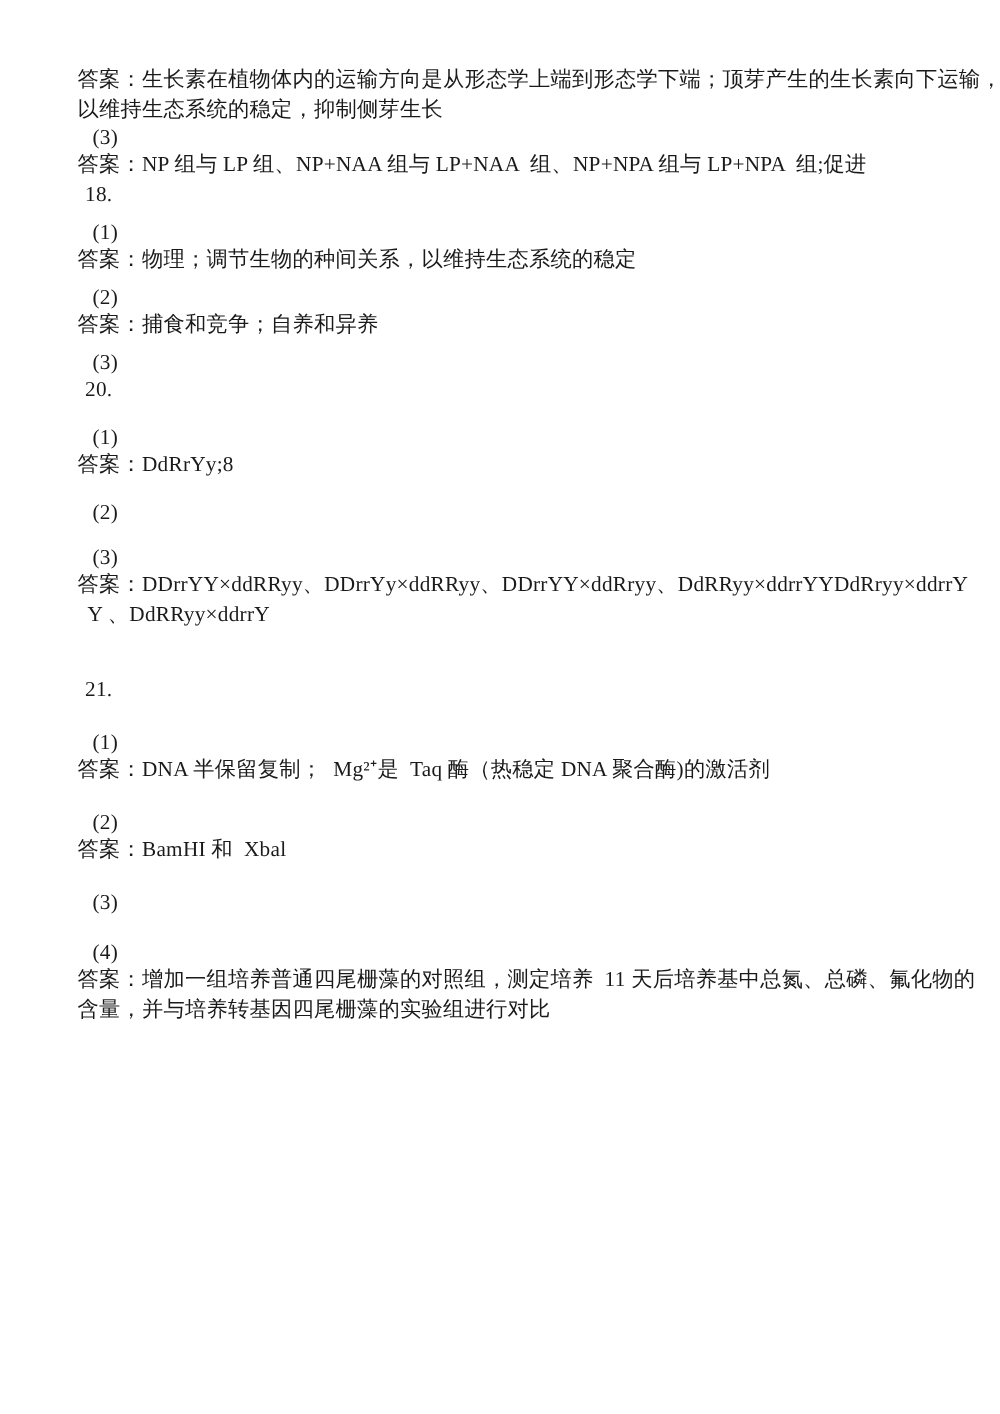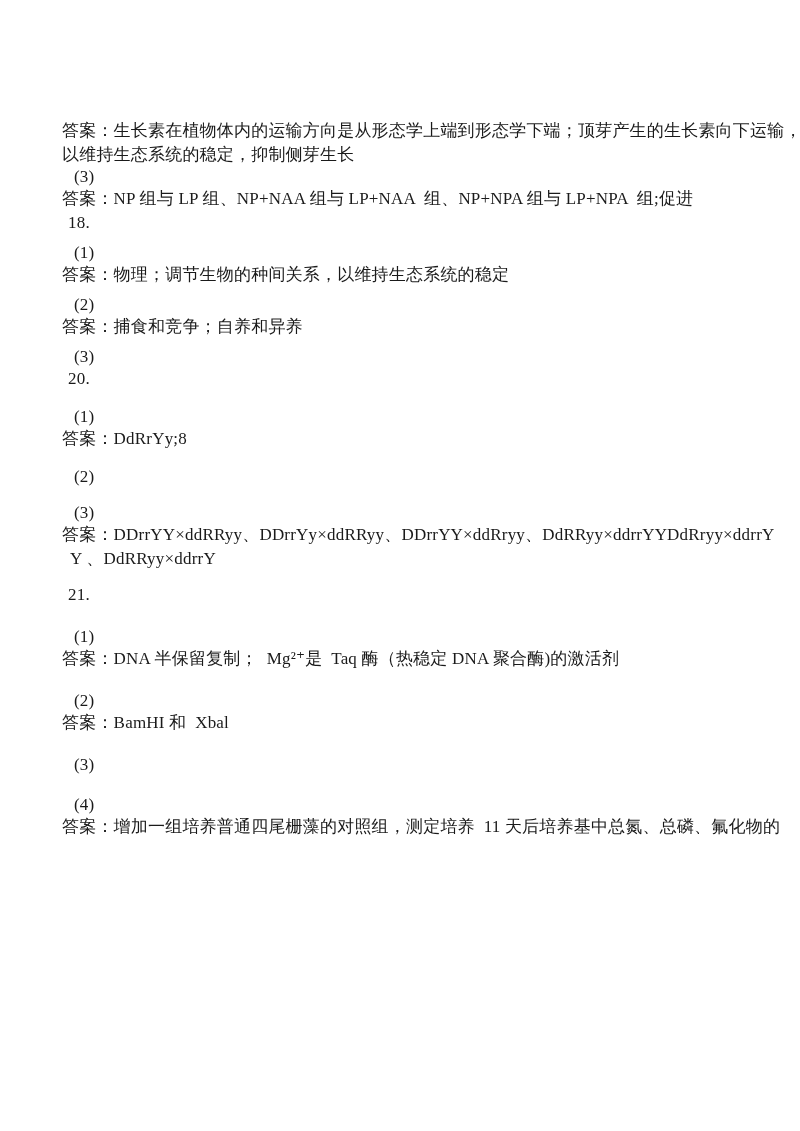--- a/index.html
+++ b/index.html
@@ -10,23 +10,24 @@
   body {
     width: 800px;
     height: 1131px;
     font-family: "Liberation Serif", "DejaVu Serif", serif;
     color: #1a1a1a;
   }
   .page {
     box-sizing: border-box;
     width: 800px;
     height: 1131px;
-    padding: 119px 40px 0 62px;
+    padding: 52px 40px 0 62px;
     overflow: hidden;
     background: #ffffff;
+    font-family: Liberation Serif, serif;
   }
   .line {
     font-size: 17px;
     line-height: 24px;
     letter-spacing: 0.2px;
     white-space: pre;
   }
   .marker-line {
     line-height: 20px;
     padding-left: 12px;
@@ -34,21 +35,21 @@
   .q-number-line {
     padding-left: 6px;
   }
   .indent {
     padding-left: 8px;
   }
   .part { margin-top: 8px; }
   #answers .block:nth-child(1) .part { margin-top: 0; }
   #answers .block:nth-child(3) .part { margin-top: 16px; }
   #answers .block:nth-child(4) .part { margin-top: 20px; }
-  #answers .block:nth-child(4) .q-number-line { margin-top: 12px; }
+  #answers .block:nth-child(4) .q-number-line { margin-top: 36px; }
 </style>
 </head>
 <body>
 
 <div class="page">
   <div id="answers" class="answers">
       <div class="block">
         <div class="part">
           <div class="line answer-line">答案：生长素在植物体内的运输方向是从形态学上端到形态学下端；顶芽产生的生长素向下运输，</div>
           <div class="line answer-line">以维持生态系统的稳定，抑制侧芽生长</div>
@@ -96,16 +97,17 @@
         <div class="part">
           <div class="line marker-line">(2)</div>
           <div class="line answer-line">答案：BamHI 和  Xbal</div>
         </div>
         <div class="part">
           <div class="line marker-line">(3)</div>
         </div>
         <div class="part">
           <div class="line marker-line">(4)</div>
           <div class="line answer-line">答案：增加一组培养普通四尾栅藻的对照组，测定培养  11 天后培养基中总氮、总磷、氟化物的</div>
+          <div class="line answer-line">含量，并与培养转基因四尾栅藻的实验组进行对比</div>
         </div>
       </div>
     </div>
 </div>
 
 </body></html>

